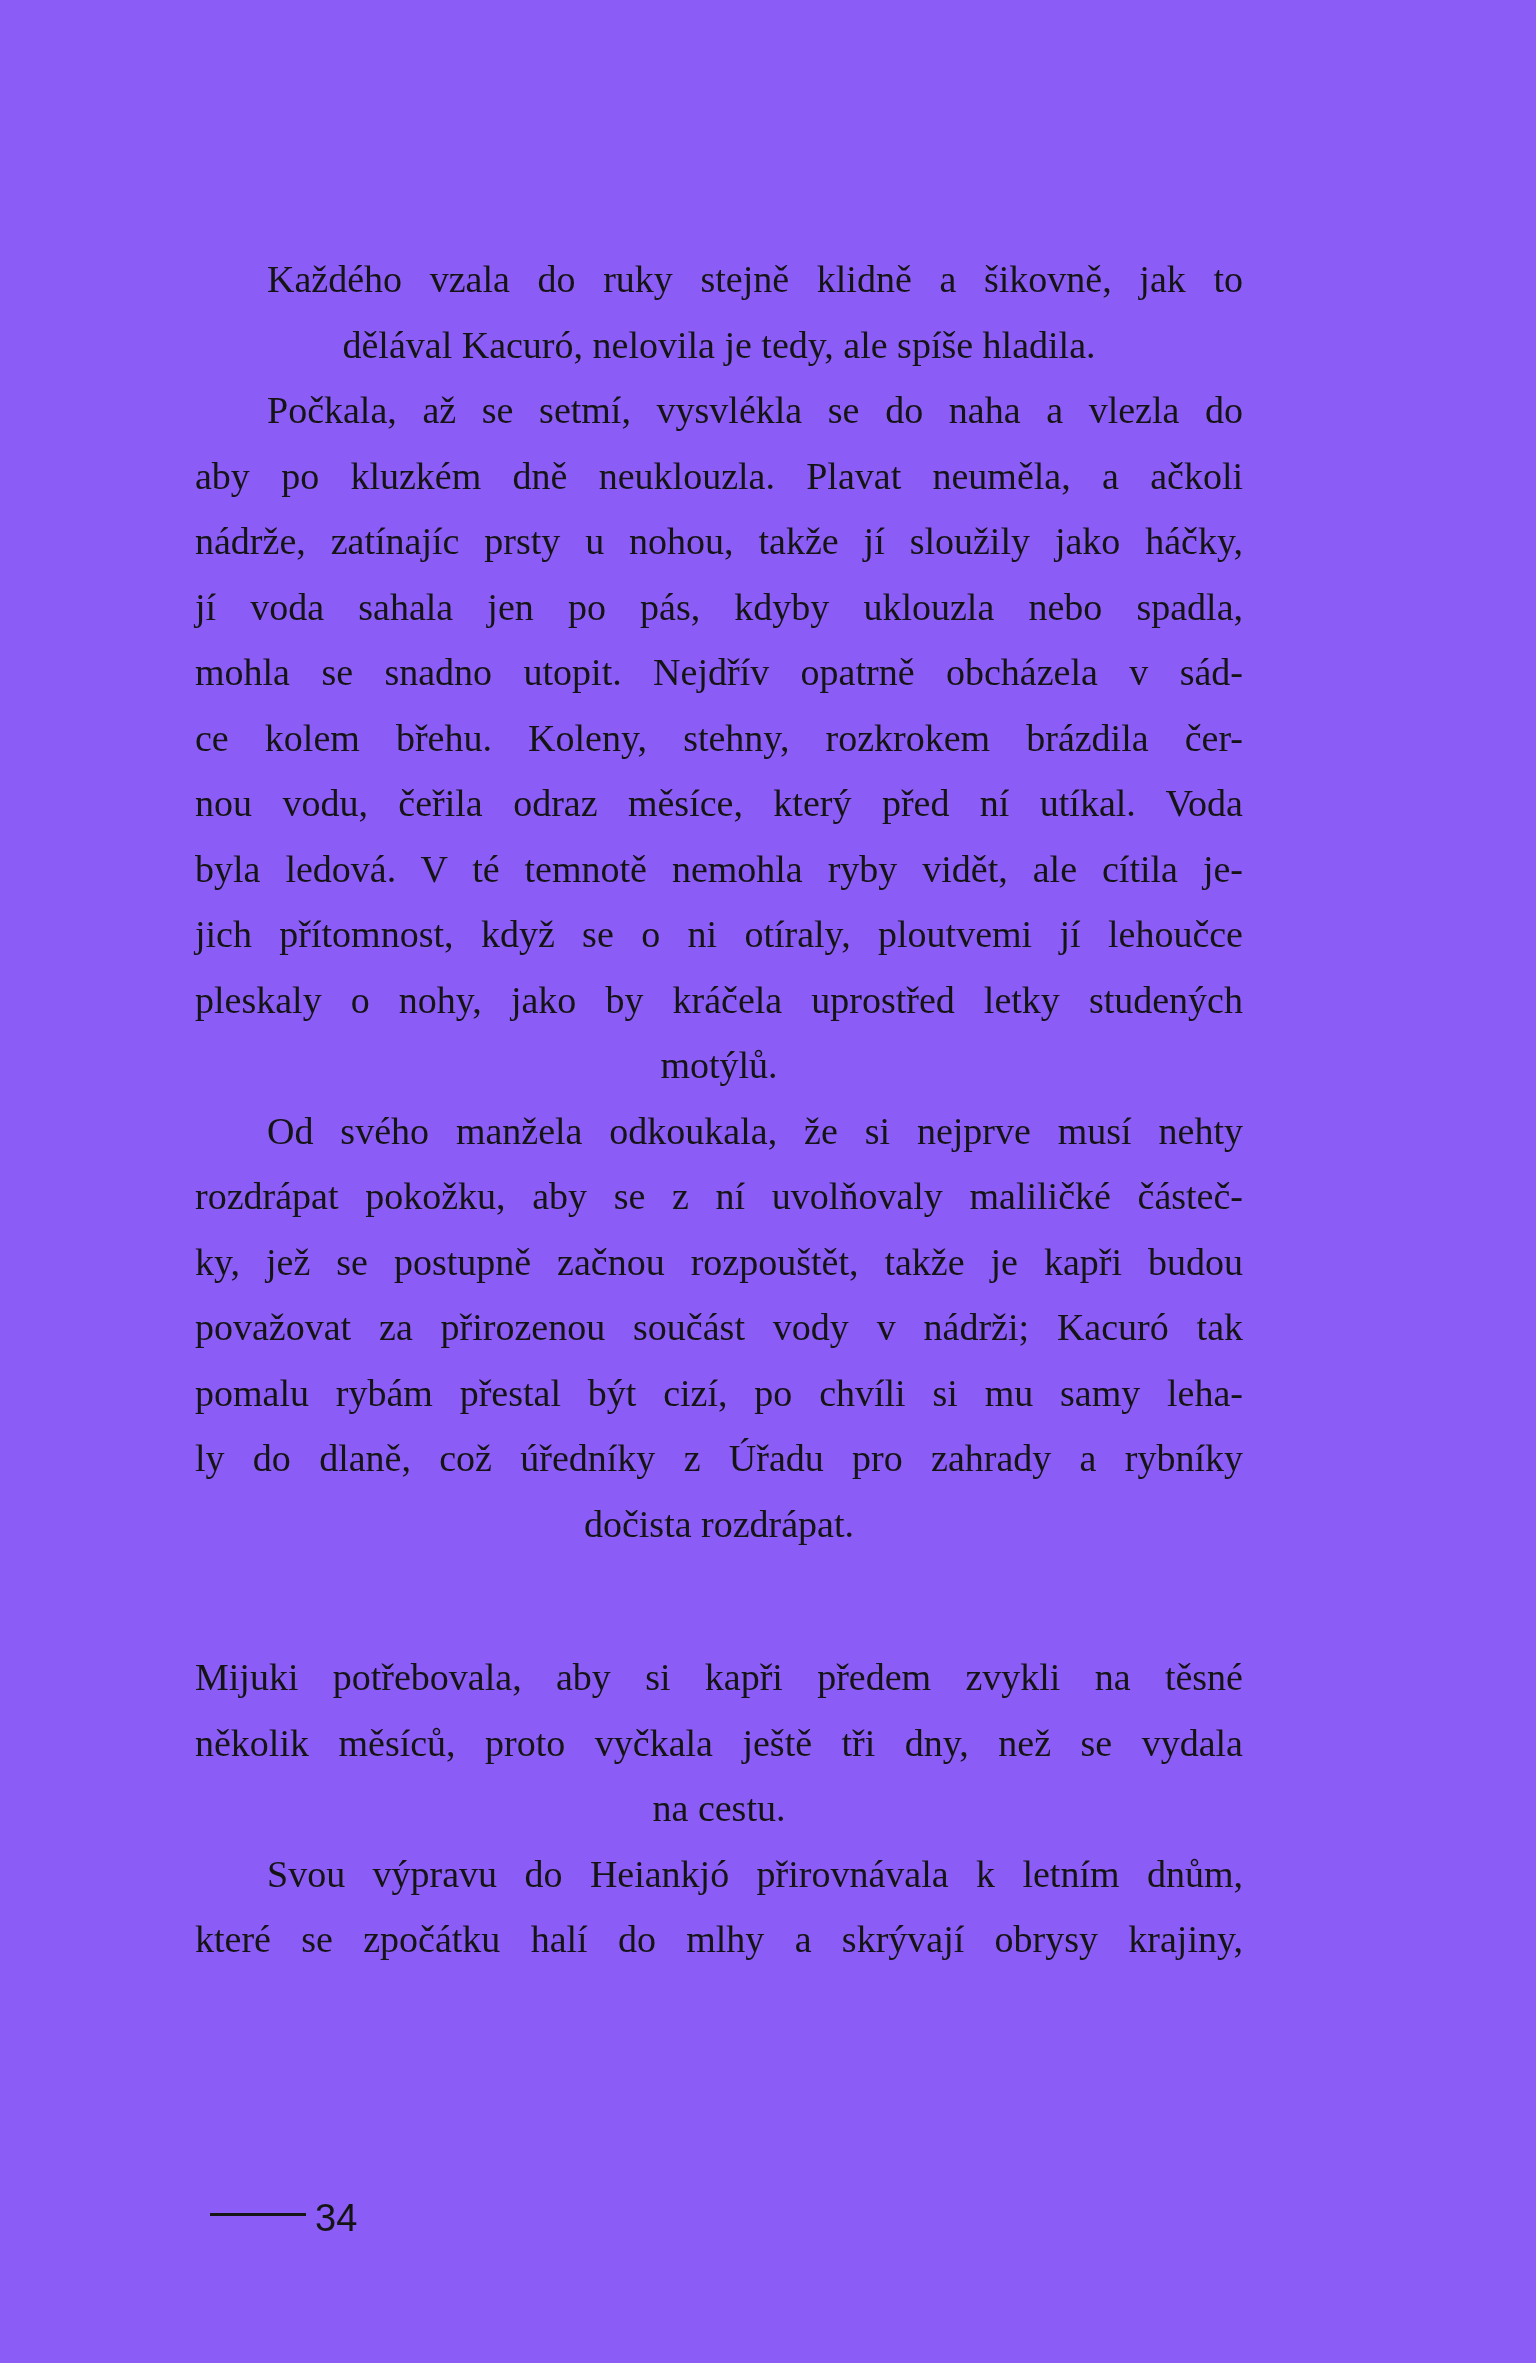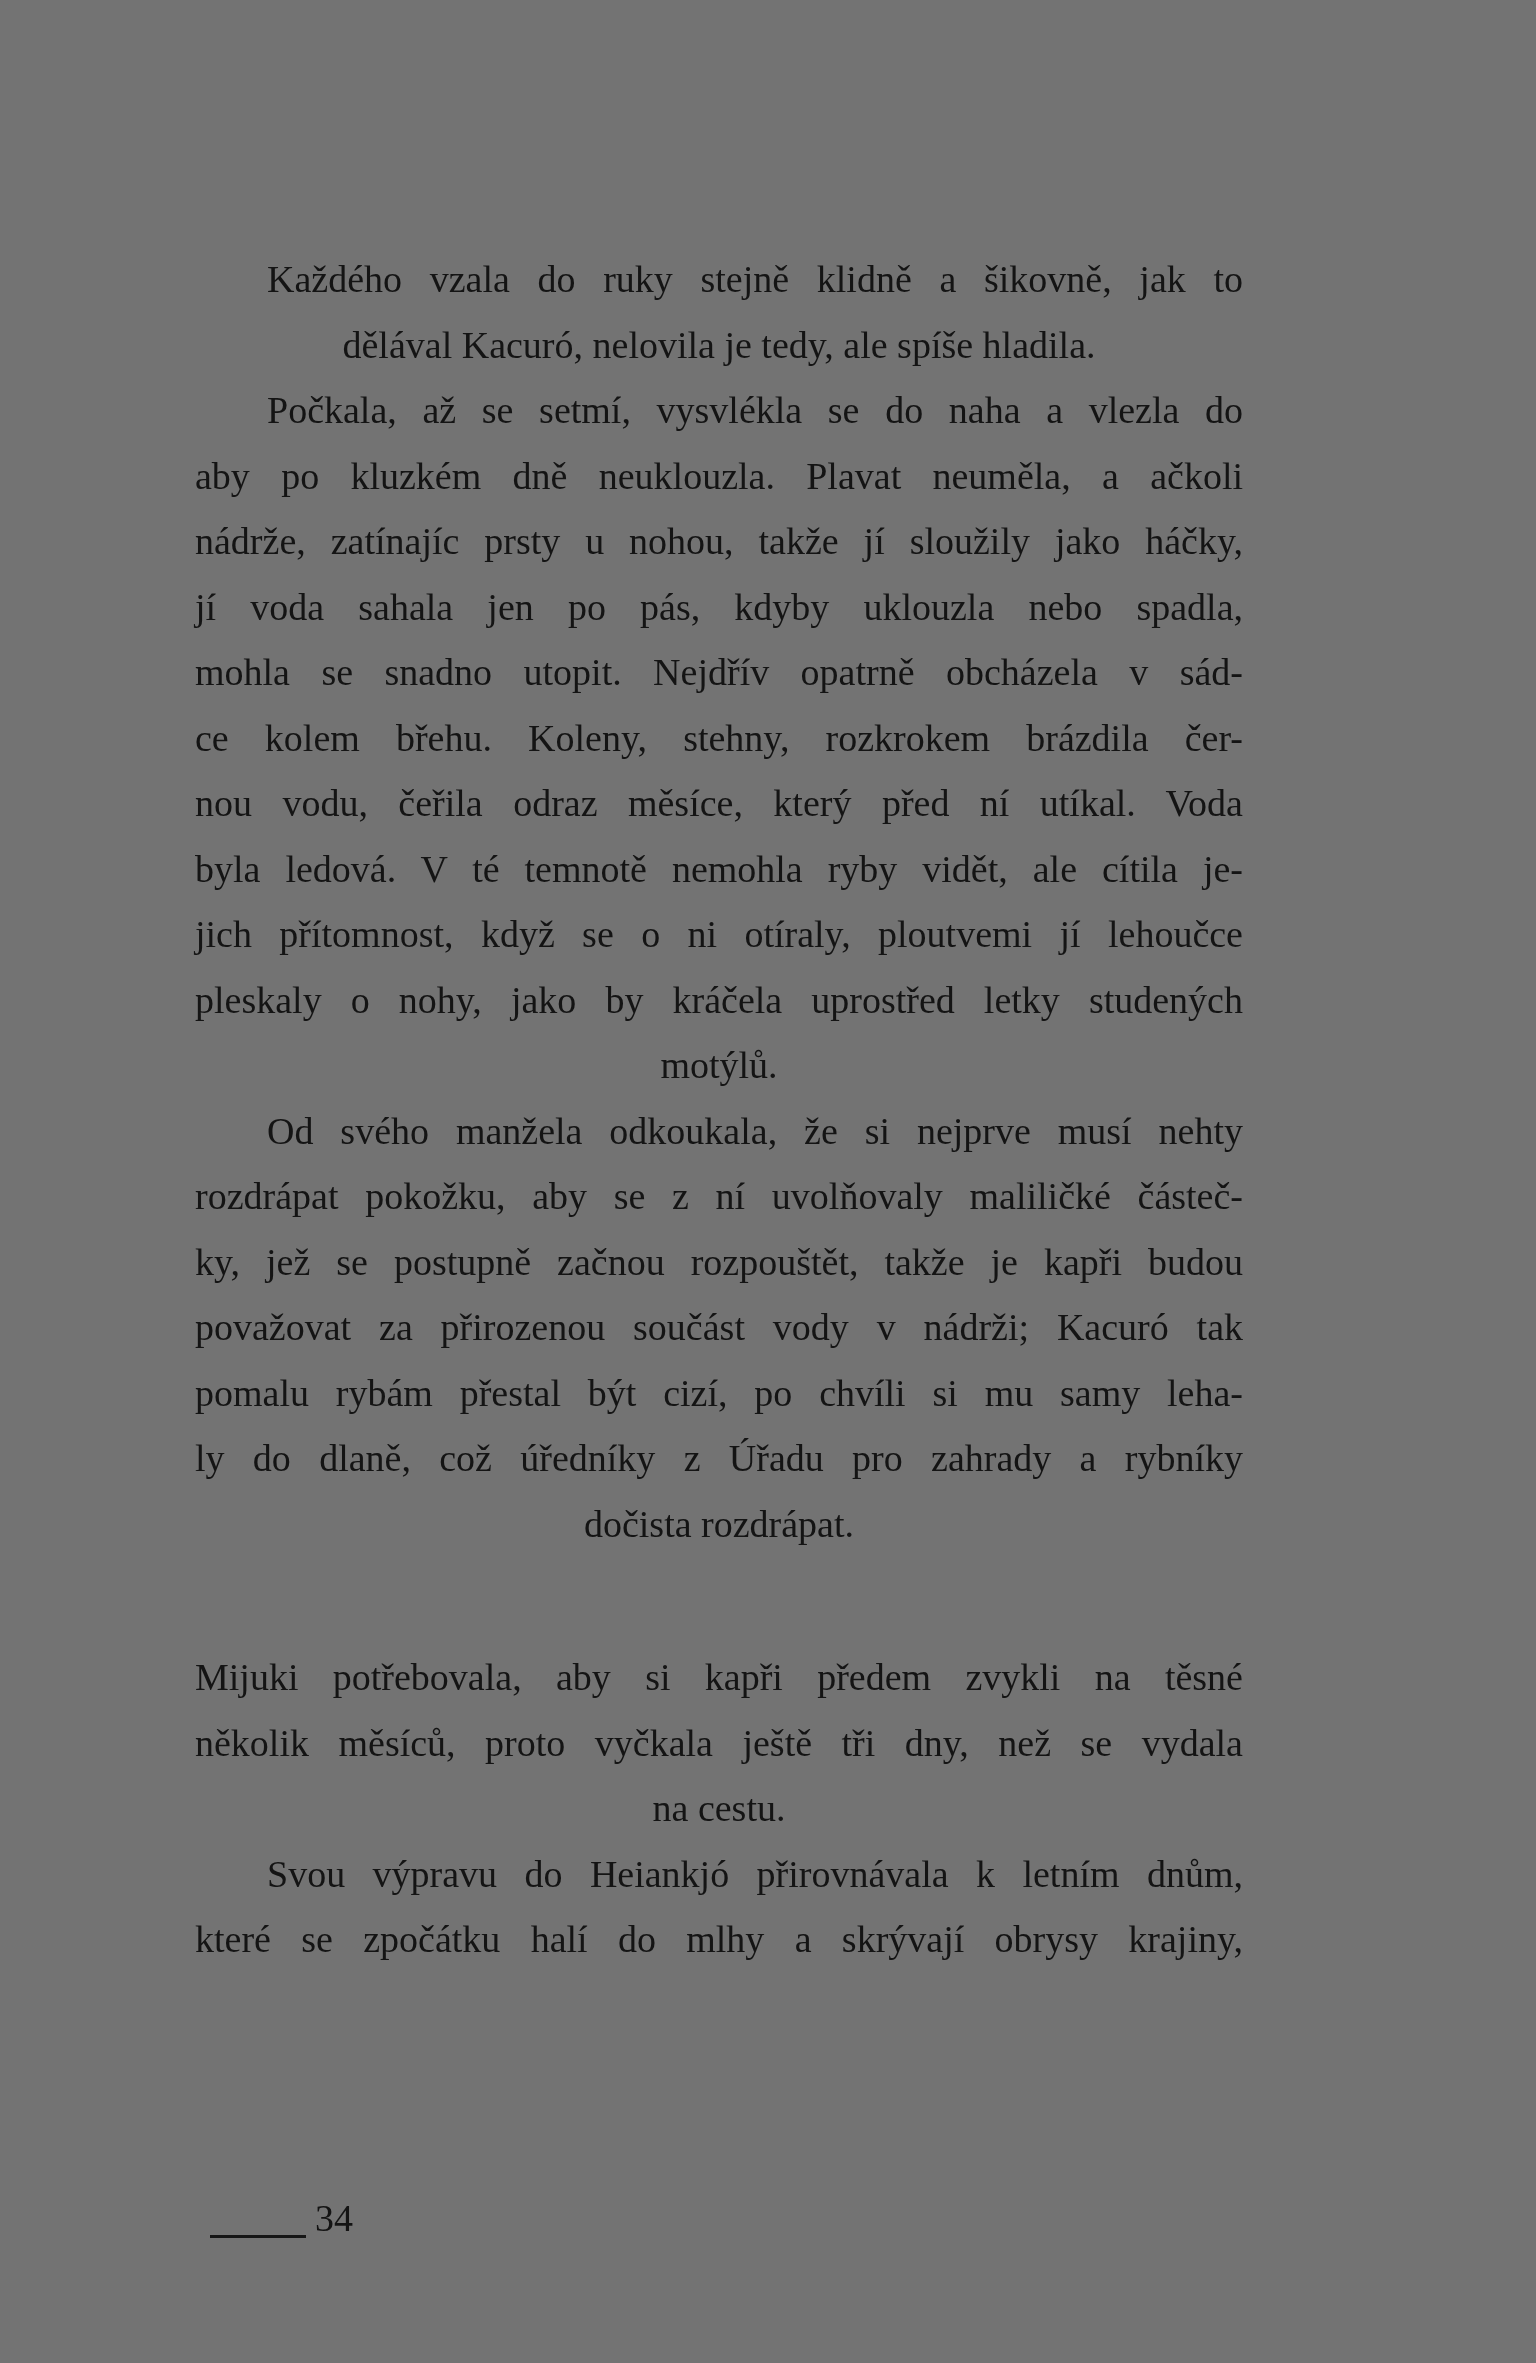--- a/index.html
+++ b/index.html
@@ -4,21 +4,21 @@
 <style>
   html, body {
     margin: 0;
     padding: 0;
     background: #ffffff;
   }
   .page {
     position: relative;
     width: 1536px;
     height: 2363px;
-    background: #737373;
+    background: #8b5cf6;
     overflow: hidden;
   }
   .body-text {
     position: absolute;
     left: 195px;
     top: 247px;
     width: 1048px;
     font-family: "Liberation Serif", "DejaVu Serif", serif;
     font-size: 38px;
     line-height: 65.5px;
@@ -35,22 +35,22 @@
     text-indent: 72px;
   }
   .section-break {
     height: 88px;
   }
   .page-footer {
     position: absolute;
     left: 210px;
     top: 2198px;
     display: flex;
-    align-items: flex-end;
-    font-family: Liberation Serif, serif;
+    align-items: flex-start;
+    font-family: Liberation Sans, sans-serif;
     color: #141414;
   }
   .footer-rule {
     width: 96px;
     height: 3px;
     background: #161616;
     margin-top: 15px;
     margin-right: 9px;
   }
   .page-number {

